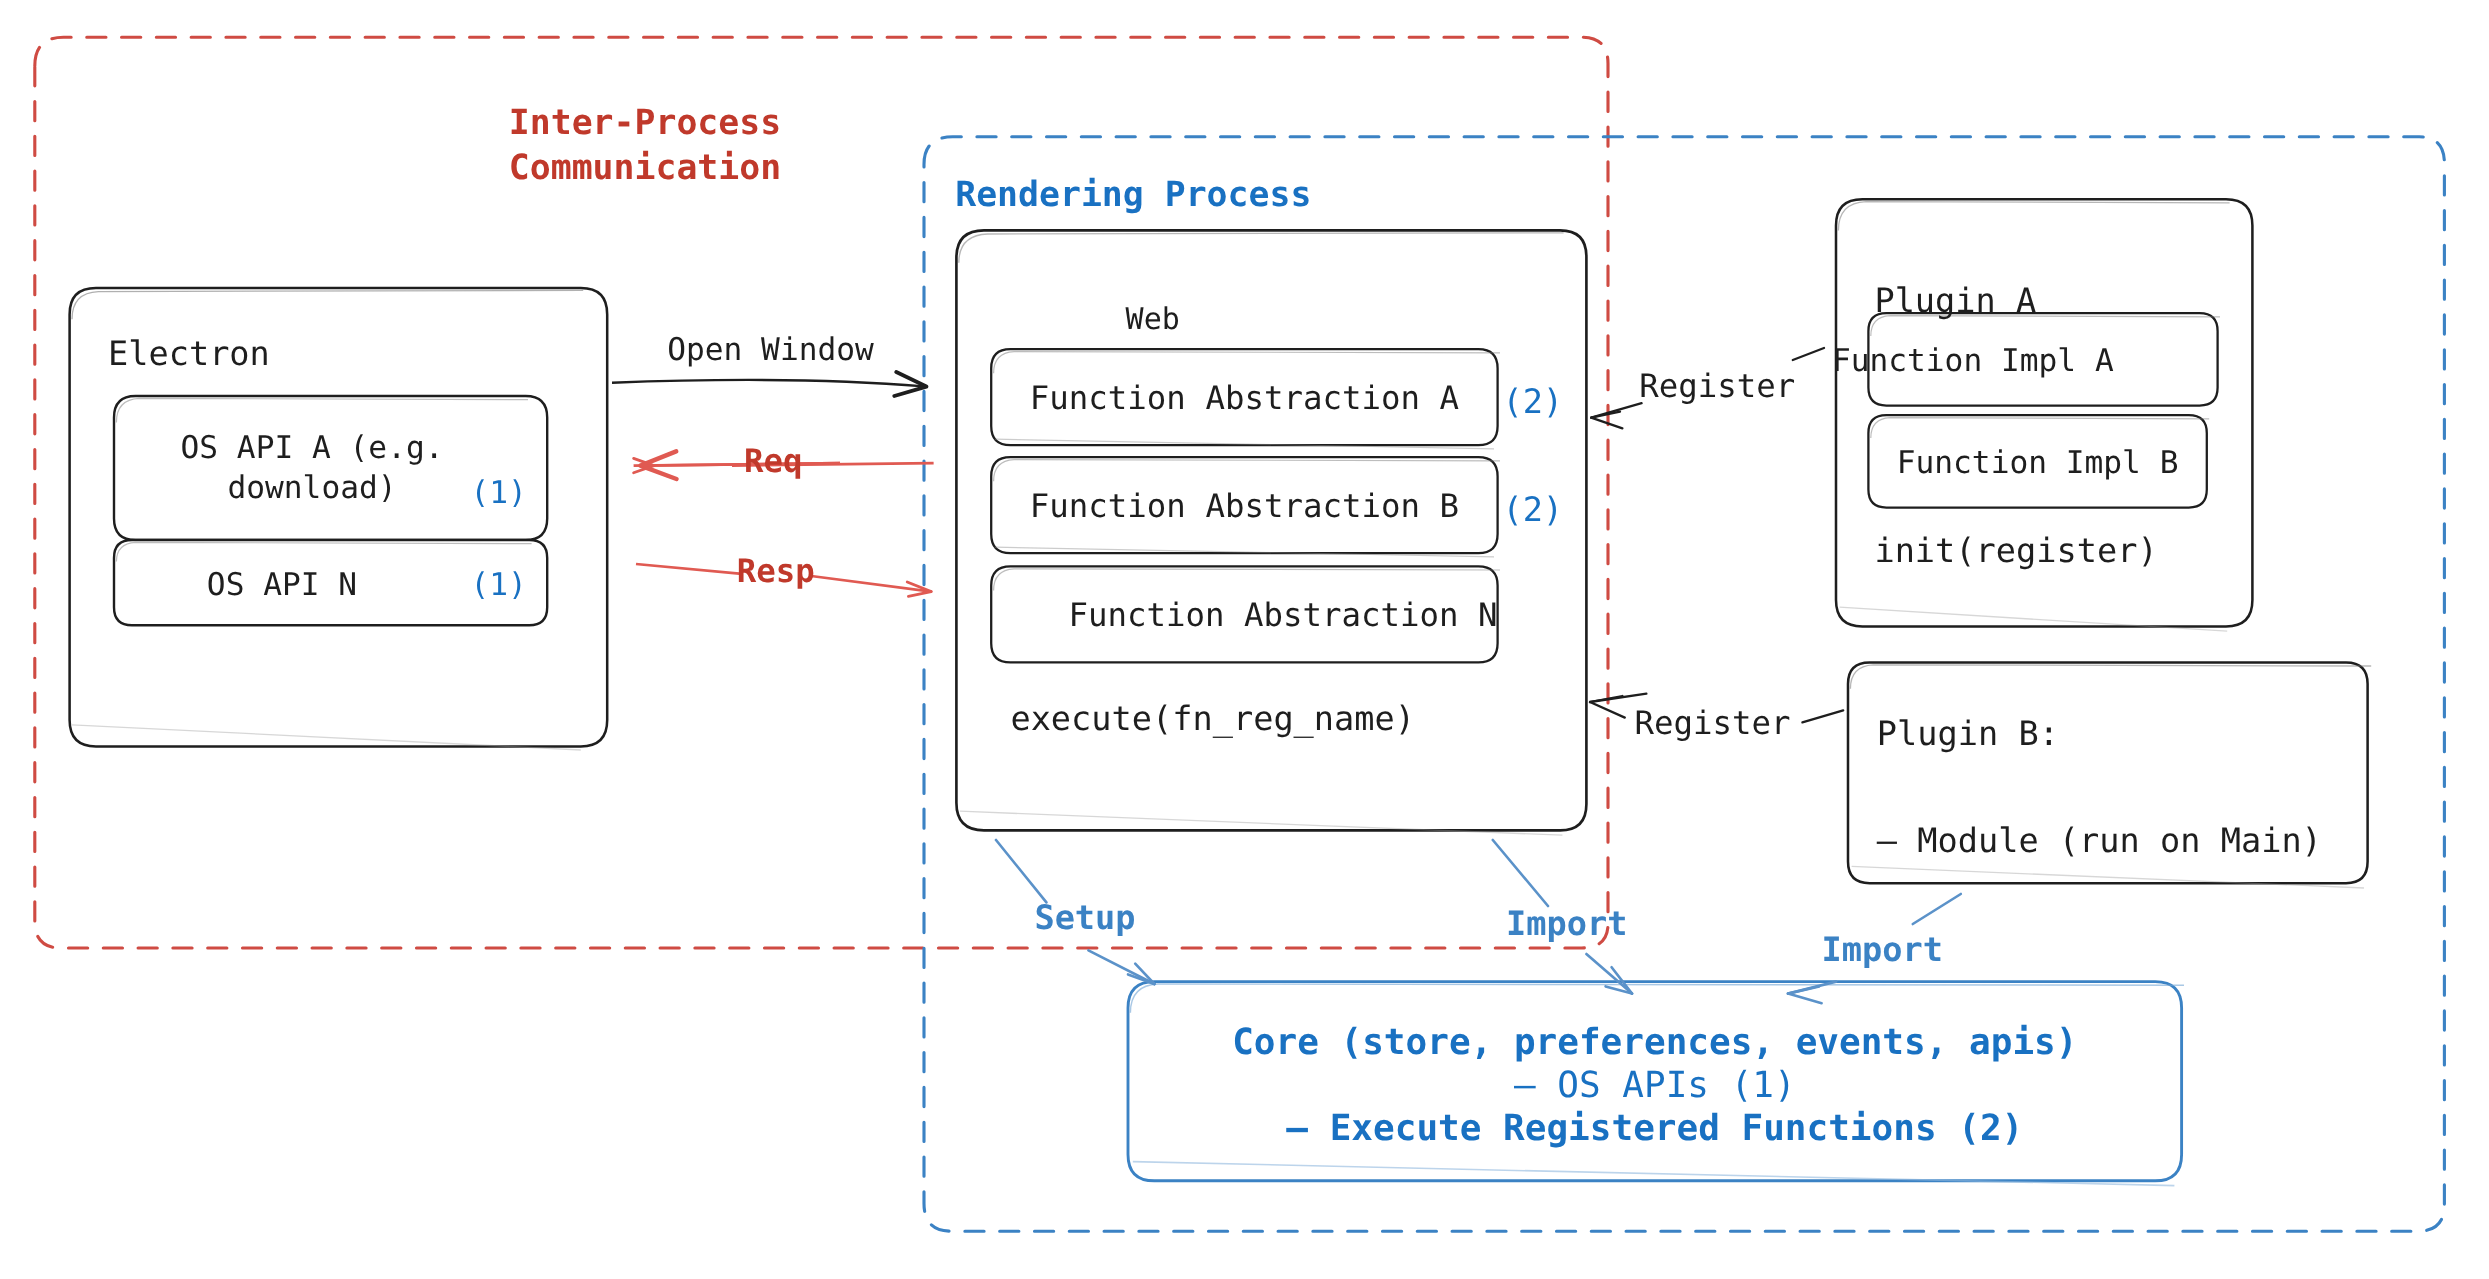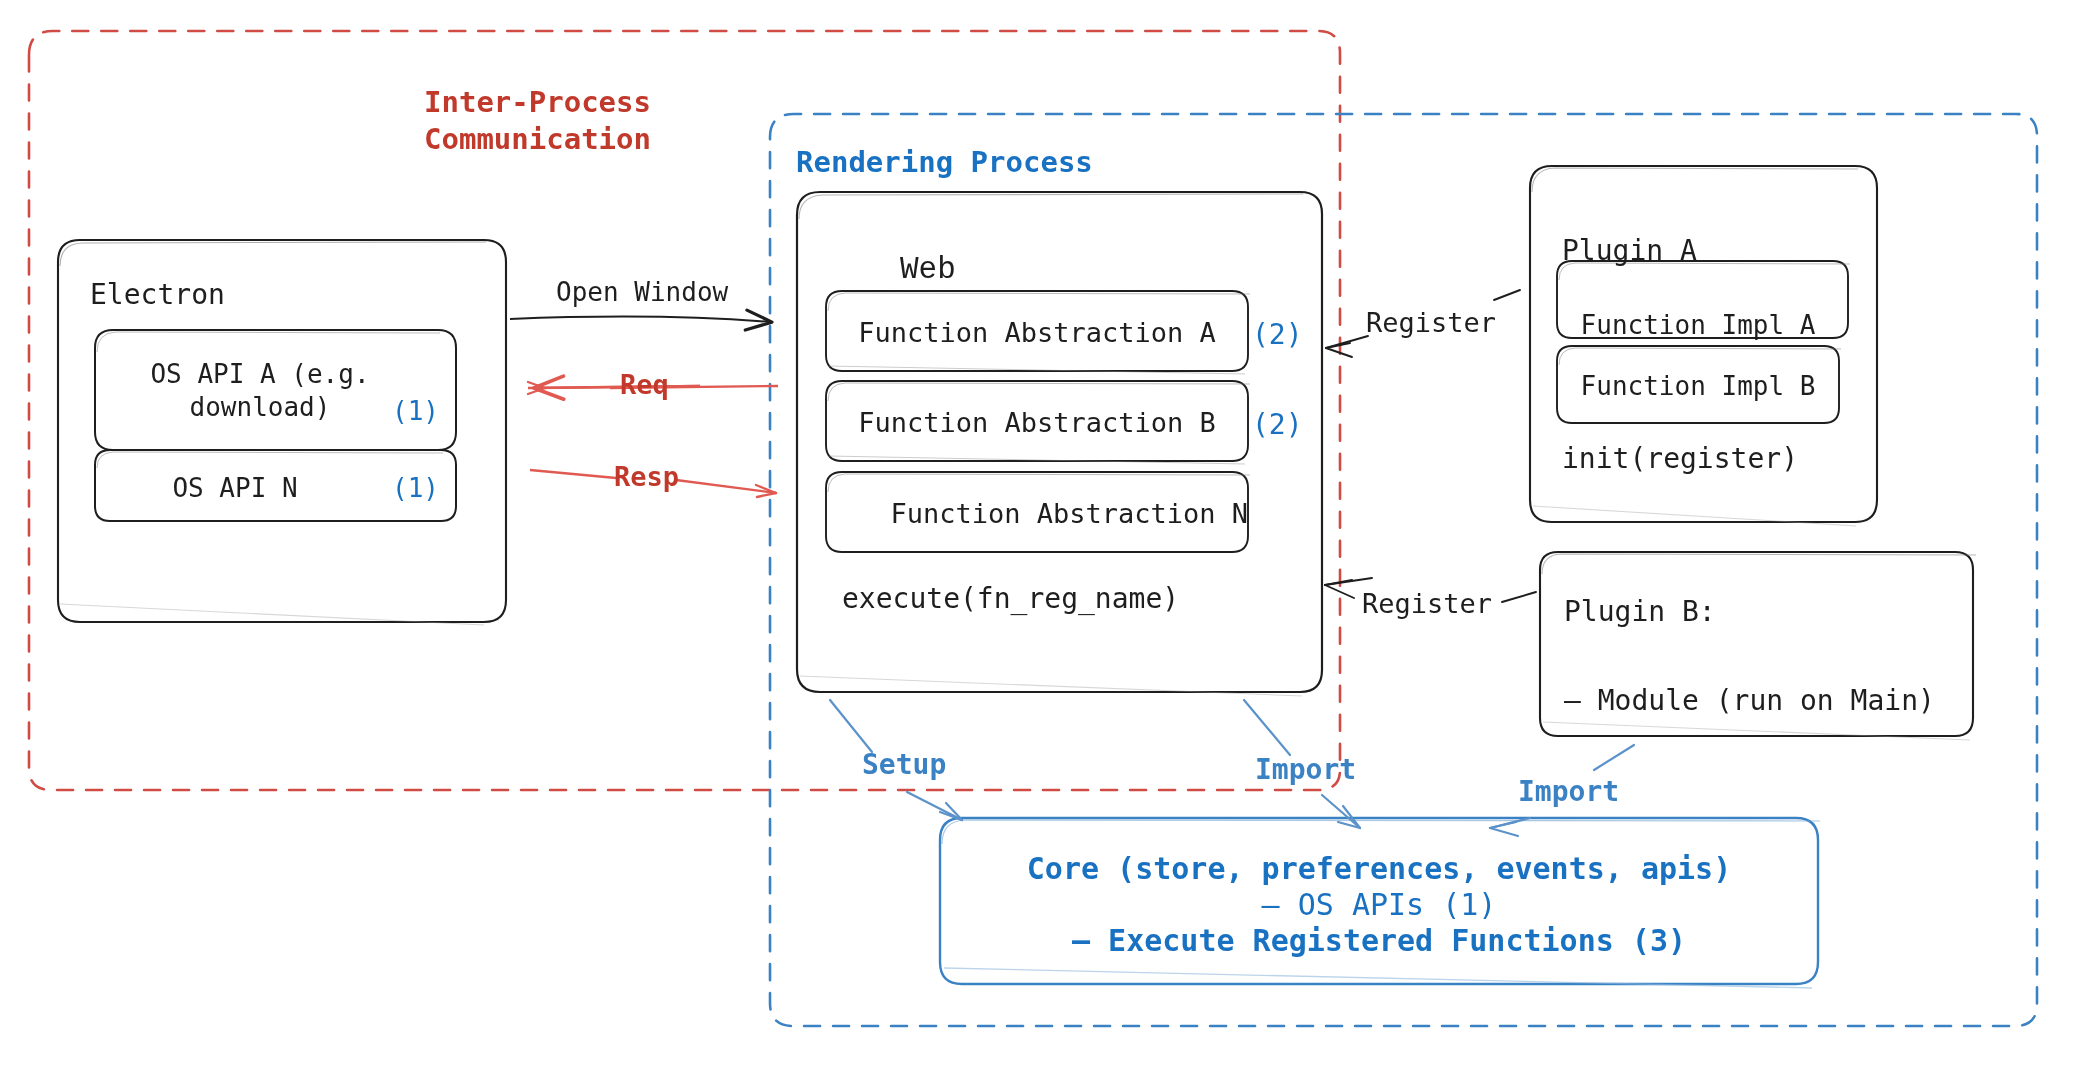--- a/index.html
+++ b/index.html
@@ -197,44 +197,44 @@
 <span>download)</span></div>
   <div class="txt c-blue" style="left:392px; top:395px; font-size:26px;">(1)</div>
 
   <div class="txt c-dark center" style="left:110px; top:472px; width:250px; font-size:26px;">OS API N</div>
   <div class="txt c-blue" style="left:392px; top:472px; font-size:26px;">(1)</div>
 
   <div class="txt c-dark" style="left:556px; top:276px; font-size:26px;">Open Window</div>
   <div class="txt c-red" style="left:620px; top:368px; font-size:27px; font-weight:700;">Req</div>
   <div class="txt c-red" style="left:614px; top:460px; font-size:27px; font-weight:700;">Resp</div>
 
-  <div class="txt c-dark" style="left:900px; top:250px; font-size:31px;font-family:Liberation Mono, monospace;">Web</div>
+  <div class="txt c-dark" style="left:938px; top:250px; font-size:25px;">Web</div>
 
   <div class="txt c-dark center" style="left:826px; top:316px; width:422px; font-size:27px;">Function Abstraction A</div>
   <div class="txt c-blue" style="left:1252px; top:317px; font-size:28px;">(2)</div>
 
   <div class="txt c-dark center" style="left:826px; top:406px; width:422px; font-size:27px;">Function Abstraction B</div>
   <div class="txt c-blue" style="left:1252px; top:407px; font-size:28px;">(2)</div>
 
   <div class="txt c-dark center" style="left:826px; top:497px; width:422px; font-size:27px;text-align:right;">Function Abstraction N</div>
 
   <div class="txt c-dark" style="left:842px; top:581px; font-size:28px;">execute(fn_reg_name)</div>
 
   <div class="txt c-dark" style="left:1562px; top:233px; font-size:28px;">Plugin A</div>
-  <div class="txt c-dark center" style="left:1557px; top:285px; width:282px; font-size:26px;margin-top:24px;">Function Impl A</div>
+  <div class="txt c-dark center" style="left:1503px; top:285px; width:282px; font-size:26px;">Function Impl A</div>
   <div class="txt c-dark center" style="left:1557px; top:370px; width:282px; font-size:26px;">Function Impl B</div>
   <div class="txt c-dark" style="left:1562px; top:441px; font-size:28px;">init(register)</div>
 
   <div class="txt c-dark" style="left:1564px; top:594px; font-size:28px;">Plugin B:</div>
   <div class="txt c-dark" style="left:1564px; top:683px; font-size:28px;">– Module (run on Main)</div>
 
   <div class="txt c-dark" style="left:1366px; top:306px; font-size:27px;">Register</div>
   <div class="txt c-dark" style="left:1362px; top:587px; font-size:27px;">Register</div>
 
   <div class="txt c-blue2" style="left:862px; top:747px; font-size:28px; font-weight:700;">Setup</div>
   <div class="txt c-blue2" style="left:1255px; top:752px; font-size:28px; font-weight:700;">Import</div>
   <div class="txt c-blue2" style="left:1518px; top:774px; font-size:28px; font-weight:700;">Import</div>
 
   <div class="txt c-blue center" style="left:940px; top:850px; width:878px; font-size:30px; font-weight:700;">Core (store, preferences, events, apis)</div>
   <div class="txt c-blue center" style="left:940px; top:886px; width:878px; font-size:30px; font-weight:400;">– OS APIs (1)</div>
-  <div class="txt c-blue center" style="left:940px; top:922px; width:878px; font-size:30px; font-weight:700;">– Execute Registered Functions (3)</div>
+  <div class="txt c-blue center" style="left:940px; top:922px; width:878px; font-size:30px; font-weight:700;">– Execute Registered Functions (2)</div>
 
 </div>
 
 </body></html>

